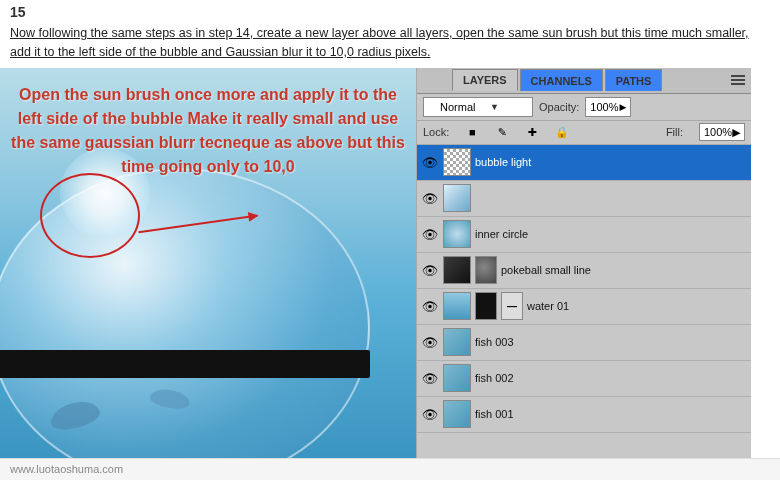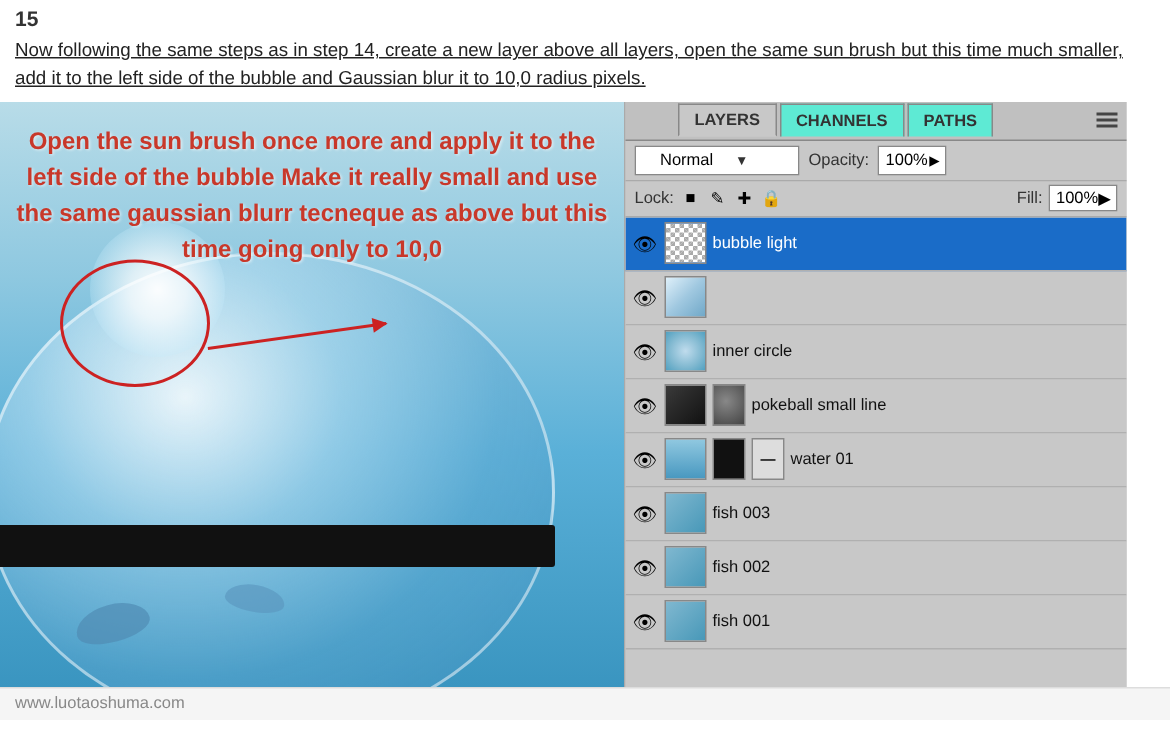--- a/index.html
+++ b/index.html
@@ -171,21 +171,21 @@
       height: 26px;
       padding: 0 2px;
     }
     .panel-tab {
       padding: 3px 10px;
       font-size: 11px;
       font-weight: bold;
       color: #333;
       border: 1px solid #888;
       border-bottom: none;
-      background: #5eead4;
+      background: #3b82f6;
       cursor: pointer;
       margin-right: 2px;
       height: 22px;
       display: flex;
       align-items: center;
     }
     .panel-tab.active {
       background: #c8c8c8;
       border-bottom: 1px solid #c8c8c8;
       margin-left: 33px;
@@ -254,21 +254,21 @@
       font-size: 9px;
     }
 
     
     .lock-row {
       display: flex;
       align-items: center;
       padding: 2px 6px;
       background: #c8c8c8;
       border-bottom: 1px solid #aaa;
-      gap: 4px;
+      gap: 16px;
       height: 24px;
     }
     .lock-label {
       font-size: 11px;
       color: #333;
     }
     .lock-icon {
       width: 14px;
       height: 14px;
       display: flex;

